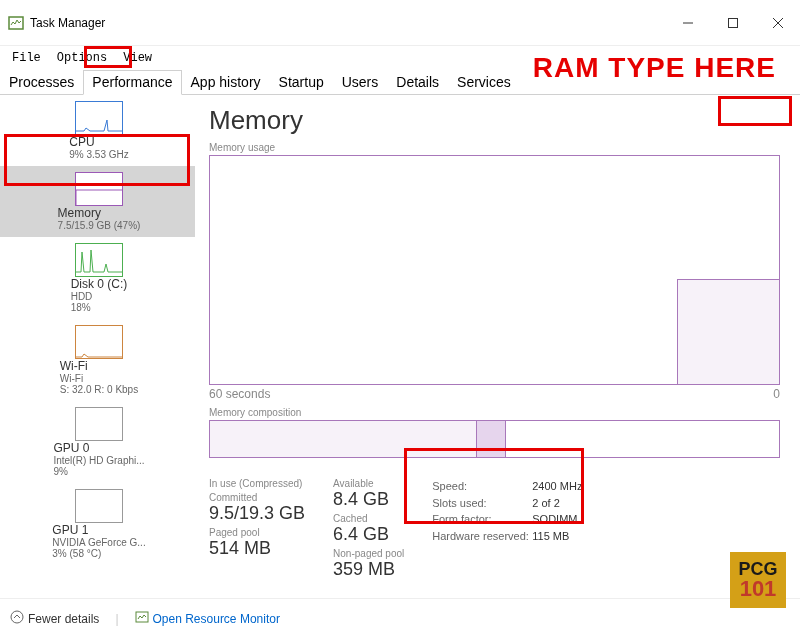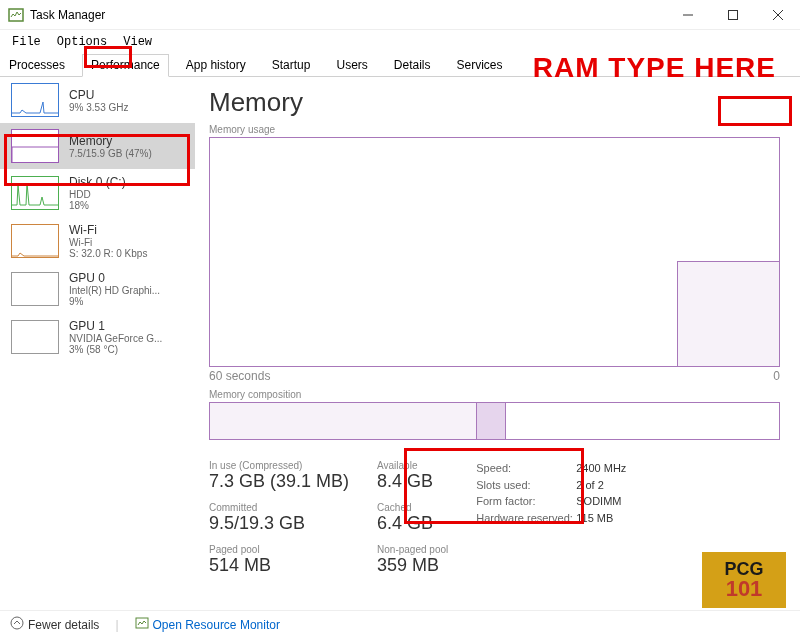--- a/index.html
+++ b/index.html
@@ -1,35 +1,35 @@
 <!DOCTYPE html>
 <html><head>
   <meta charset="utf-8">
   <style>
     * { margin: 0; padding: 0; box-sizing: border-box; font-family: 'Segoe UI', sans-serif; }
     body { width: 800px; height: 638px; background: #fff; overflow: hidden; position: relative; }
 
-    .titlebar { display: flex; align-items: center; height: 30px; padding: 0 0 0 8px; border-bottom: 1px solid #eee; }
+    .titlebar { display: flex; align-items: center; height: 46px; padding: 0 0 0 8px; border-bottom: 1px solid #eee; }
     .titlebar .icon { width: 16px; height: 16px; margin-right: 6px; }
     .titlebar .title { font-size: 12px; flex: 1; }
     .winbtns { display: flex; }
     .winbtn { width: 45px; height: 30px; display: flex; align-items: center; justify-content: center; }
     .winbtn svg { width: 10px; height: 10px; }
 
     .menubar { display: flex; padding: 2px 4px; font-size: 12px; }
     .menubar .item { padding: 3px 8px; font-family: Liberation Mono, monospace; }
 
-    .tabbar { display: flex; border-bottom: 1px solid #d0d0d0; font-size: 12px; gap: 8px; }
+    .tabbar { display: flex; border-bottom: 1px solid #d0d0d0; font-size: 14px; }
     .tabbar .tab { padding: 3px 8px; border: 1px solid transparent; position: relative; }
     .tabbar .tab.active { border: 1px solid #d0d0d0; border-bottom: 1px solid #fff; background: #fff; margin-bottom: -1px; }
 
     .content { display: flex; height: 540px; }
 
     .sidebar { width: 195px; overflow-y: auto; }
-    .side-item { display: flex; padding: 6px 8px; align-items: center; gap: 10px; border-left: 3px solid transparent; }
+    .side-item { display: flex; padding: 6px 8px; align-items: center; border-left: 3px solid transparent; flex-direction: column; }
     .side-item.selected { background: #d5d5d5; }
     .thumb { width: 48px; height: 34px; border: 1px solid #999; background: #fff; position: relative; flex-shrink: 0; }
     .thumb.cpu { border-color: #3a7bd5; }
     .thumb.mem { border-color: #9b59b6; }
     .thumb.disk { border-color: #4caf50; }
     .thumb.wifi { border-color: #cd853f; }
     .side-text .name { font-size: 12px; color: #333; }
     .side-text .detail { font-size: 10px; color: #666; }
 
     .main { flex: 1; padding: 10px 20px 10px 14px; }
@@ -43,42 +43,42 @@
     .chart-box { width: 100%; height: 230px; border: 1px solid #a877ba; position: relative; background: #fff; margin-top: 2px; }
     .chart-box .usage-fill { position: absolute; bottom: 0; right: 0; width: 18%; height: 46%; background: rgba(155,89,182,0.08); border-top: 1px solid #a877ba; border-left: 1px solid #a877ba; }
     .chart-axis { display: flex; justify-content: space-between; font-size: 12px; color: #888; margin-top: 2px; }
 
     .comp-box { width: 100%; height: 38px; border: 1px solid #a877ba; margin-top: 2px; display: flex; }
     .comp-seg { height: 100%; }
     .comp-seg.used { width: 47%; background: rgba(155,89,182,0.08); border-right: 1px solid #a877ba; }
     .comp-seg.mid { width: 5%; background: rgba(155,89,182,0.25); border-right: 1px solid #a877ba; }
 
     .stats-grid { display: flex; gap: 28px; margin-top: 20px; }
-    .stats-col { display: flex; flex-direction: column; gap: 10px; }
+    .stats-col { display: flex; flex-direction: column; gap: 3px; }
     .stat-pair { }
     .stat-pair .lbl { font-size: 10px; color: #888; }
     .stat-pair .val { font-size: 18px; color: #333; }
     .spec-table { font-size: 11px; }
     .spec-row { display: flex; line-height: 1.5; }
     .spec-row .k { width: 100px; color: #666; }
     .spec-row .v { color: #333; }
 
-    .footer { position: absolute; bottom: 0; left: 0; right: 0; height: 28px; display: flex; align-items: center; padding: 0 10px; border-top: 1px solid #eee; font-size: 12px; gap: 16px; }
+    .footer { position: absolute; bottom: 0; left: 0; right: 0; height: 40px; display: flex; align-items: center; padding: 0 10px; border-top: 1px solid #eee; font-size: 12px; gap: 16px; }
     .footer .link { color: #0066cc; }
     .footer .fd { color: #333; display: flex; align-items: center; gap: 4px; }
 
     .annotation { position: absolute; font-family: Impact, 'Arial Black', sans-serif; font-weight: 900; color: #e60000; }
     .ann-ramtype { top: 52px; right: 24px; font-size: 28px; letter-spacing: 1px; }
     .redbox { position: absolute; border: 3px solid #e60000; pointer-events: none; }
     .rb-tab { top: 46px; left: 84px; width: 48px; height: 22px; }
     .rb-mem { top: 134px; left: 4px; width: 186px; height: 52px; }
     .rb-total { top: 96px; left: 718px; width: 74px; height: 30px; }
     .rb-specs { top: 448px; left: 404px; width: 180px; height: 76px; }
 
-    .pcg-logo { position: absolute; bottom: 30px; right: 14px; width: 84px; height: 56px; background: #d4a017; display: flex; flex-direction: column; align-items: center; justify-content: center; font-family: Impact, sans-serif; margin-top: 20px; }
+    .pcg-logo { position: absolute; bottom: 30px; right: 14px; width: 56px; height: 56px; background: #d4a017; display: flex; flex-direction: column; align-items: center; justify-content: center; font-family: Impact, sans-serif; margin-top: 20px; }
     .pcg-logo .l1 { color: #1a1a1a; font-size: 18px; font-weight: 900; line-height: 1; }
     .pcg-logo .l2 { color: #c0392b; font-size: 22px; font-weight: 900; line-height: 1; }
 
     .thumb svg { position: absolute; bottom: 0; left: 0; }
   </style>
 </head>
 <body>
 
 <div class="titlebar">
   <span class="icon">
@@ -208,21 +208,20 @@
     <div class="chart-label">Memory composition</div>
     <div class="comp-box">
       <div class="comp-seg used"></div>
       <div class="comp-seg mid"></div>
     </div>
 
     <div class="stats-grid">
       <div class="stats-col">
         <div class="stat-pair">
           <div class="lbl">In use (Compressed)</div>
-          <div class="val">7.3 GB (39.1 MB)</div>
         </div>
         <div class="stat-pair">
           <div class="lbl">Committed</div>
           <div class="val">9.5/19.3 GB</div>
         </div>
         <div class="stat-pair">
           <div class="lbl">Paged pool</div>
           <div class="val">514 MB</div>
         </div>
       </div>

